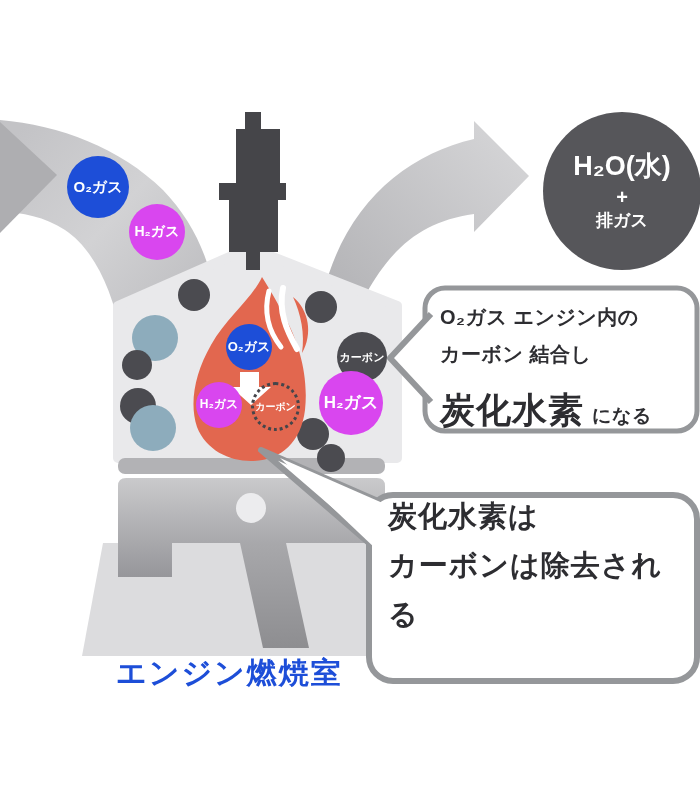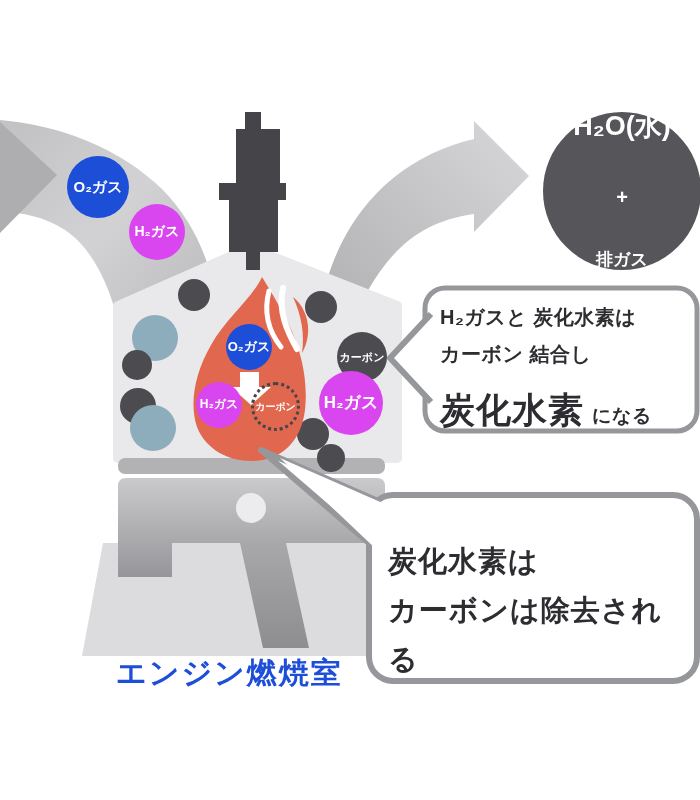--- a/index.html
+++ b/index.html
@@ -7,37 +7,37 @@
     position:relative;width:700px;height:800px;background:#ffffff;overflow:hidden;
     font-family:"Liberation Sans","DejaVu Sans",sans-serif;font-weight:bold;
   }
   #shapes{position:absolute;left:0;top:0;z-index:1;}
   .abs{position:absolute;z-index:2;}
   .circle{
     position:absolute;z-index:2;border-radius:50%;
     display:flex;align-items:center;justify-content:center;
     color:#ffffff;text-align:center;line-height:1.1;
   }
-  .dark-bg{background:#56565a;justify-content:space-between;}
+  .dark-bg{background:#56565a;}
   .yellow-bg{background:#1d4ed8;}
   .blue-bg{background:#d946ef;}
   .carbon-bg{background:#4b4b50;}
   .dotted{border:3px dotted #45454a;background:transparent;}
   .exhaust-circle{
     left:543px;top:112px;width:158px;height:158px;flex-direction:column;
   }
   .exhaust-circle .l1{font-size:27px;}
   .exhaust-circle .l2{font-size:20px;margin:4px 0;}
   .exhaust-circle .l3{font-size:17px;}
   .note-text{color:#2d2d31;}
   .note-reaction{left:440px;top:299px;width:248px;font-size:20px;line-height:37px;letter-spacing:0.5px;}
   .note-reaction .term-line{margin-top:16px;line-height:42px;}
   .note-reaction .term{font-size:35px;letter-spacing:1px;}
   .note-reaction .term-suffix{font-size:19px;margin-left:8px;}
-  .note-removal{left:388px;top:539px;width:304px;font-size:29px;line-height:49px;letter-spacing:1px;font-family:Liberation Mono, monospace;}
+  .note-removal{left:388px;top:492px;width:304px;font-size:29px;line-height:49px;letter-spacing:1px;}
   .caption{left:116px;top:653px;width:250px;font-size:30px;letter-spacing:2px;color:#1d4ed8;}
 </style>
 </head>
 <body>
 
 <div id="stage">
 
   <svg id="shapes" width="700" height="800" viewBox="0 0 700 800">
     <defs>
       <linearGradient id="intakeGrad" gradientUnits="userSpaceOnUse" x1="20" y1="130" x2="210" y2="300">
@@ -132,21 +132,21 @@
   <div class="circle blue-bg" style="left:129px;top:204px;width:56px;height:56px;font-size:14px;">H₂ガス</div>
 
   <div class="circle yellow-bg" style="left:226px;top:324px;width:46px;height:46px;font-size:13px;">O₂ガス</div>
   <div class="circle blue-bg" style="left:196px;top:382px;width:46px;height:46px;font-size:12px;">H₂ガス</div>
   <div class="circle dotted" style="left:251px;top:382px;width:43px;height:43px;font-size:10px;">カーボン</div>
 
   <div class="circle carbon-bg" style="left:337px;top:332px;width:50px;height:50px;font-size:11px;">カーボン</div>
   <div class="circle blue-bg" style="left:319px;top:371px;width:64px;height:64px;font-size:17px;">H₂ガス</div>
 
   <div class="abs note-text note-reaction">
-    <div>H₂ガスと 炭化水素は</div>
+    <div>O₂ガス エンジン内の</div>
     <div>カーボン 結合し</div>
     <div class="term-line">
       <span class="term">炭化水素</span><span class="term-suffix">になる</span>
     </div>
   </div>
 
   <div class="abs note-text note-removal">
     <div>炭化水素は</div>
     <div>カーボンは除去される</div>
   </div>

